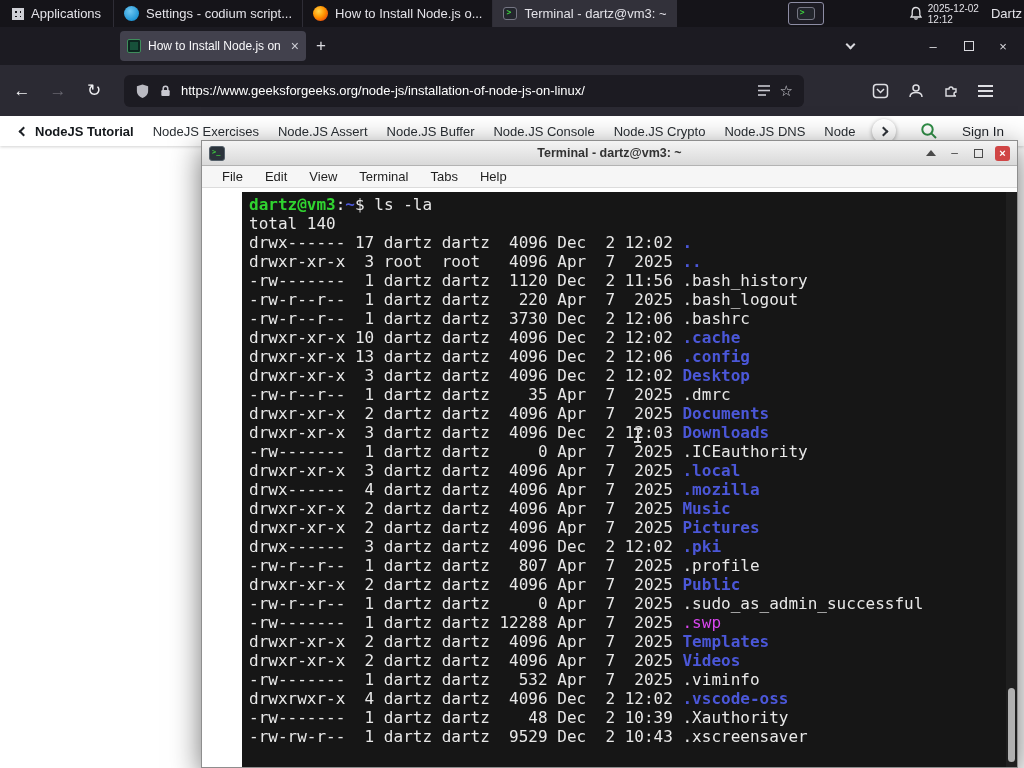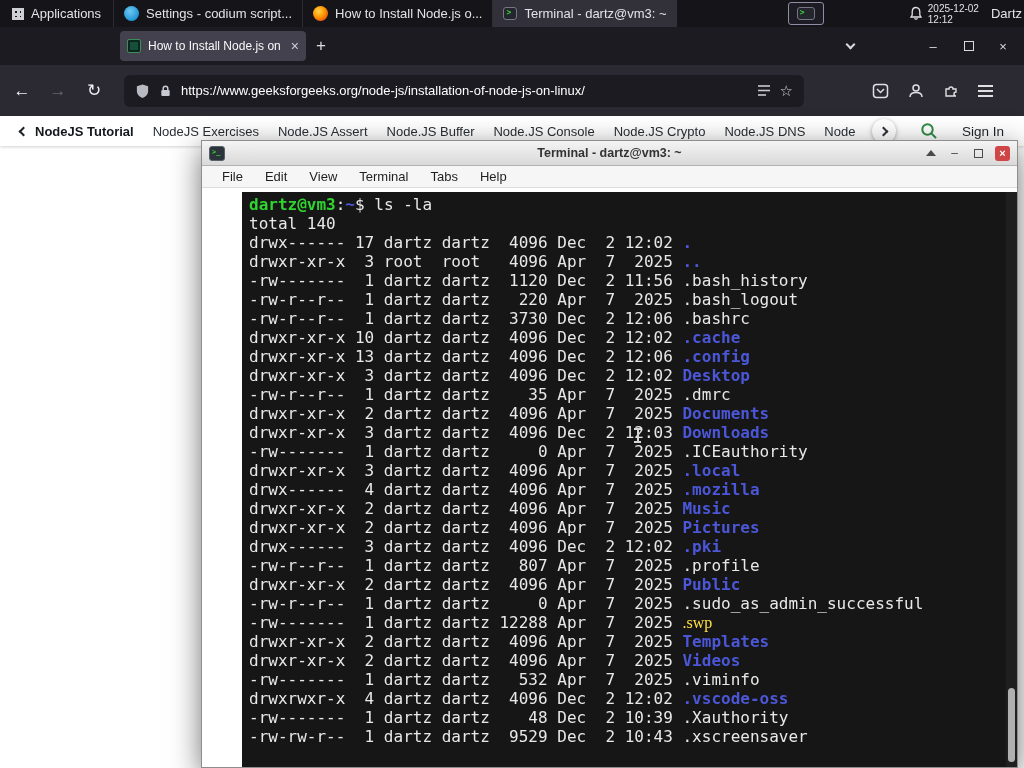--- a/index.html
+++ b/index.html
@@ -72,21 +72,21 @@
   .tri-up { width:0; height:0; border-left:5px solid transparent; border-right:5px solid transparent; border-bottom:6px solid #4a4a4a; }
   .sq-outline { width:9px; height:9px; border:1.5px solid #4a4a4a; }
   .tb.close { background:#d04545; border-radius:3px; color:#fff; font-weight:bold; font-size:11px; }
   .term-menubar { height:22px; background:#f6f6f6; border-bottom:1px solid #dcdcdc; display:flex; align-items:center; padding-left:9px; }
   .menu-item { padding:0 11px; font-size:13px; color:#1f1f1f; line-height:26px; }
   .term-body { position:absolute; top:51px; left:0; right:0; bottom:0; background:#161616; padding:3px 0 0 7px; font:16px/19px "DejaVu Sans Mono",monospace; color:#e8e8e8; overflow:hidden;margin-left:40px; }
   .tline { white-space:pre; }
   .tline span { white-space:pre; }
   .green { color:#30d430; font-weight:bold; }
   .blue, .dir { color:#4b57d8; font-weight:bold; }
-  .dim { color:#fde047;font-family:Liberation Serif, serif; }
+  .dim { color:#d946ef; }
   .file { color:#e8e8e8; }
   .scroll-track { position:absolute; right:0; top:0; bottom:0; width:11px; background:rgba(255,255,255,.04); }
   .scroll-thumb { position:absolute; right:2px; bottom:5px; width:7px; height:74px; background:#b0b0b0; border-radius:4px; }
 
   
   .ibeam { position:absolute; left:633px; top:428px; width:9px; height:17px; z-index:60; }
   .ibeam::before { content:""; position:absolute; left:3.5px; top:2px; bottom:2px; width:2px; background:#d6d6d6; }
   .ibeam::after { content:""; position:absolute; left:1px; right:1px; top:0; height:2px; background:#d6d6d6; box-shadow:0 13px 0 #d6d6d6; }
 
   svg { display:block; }

